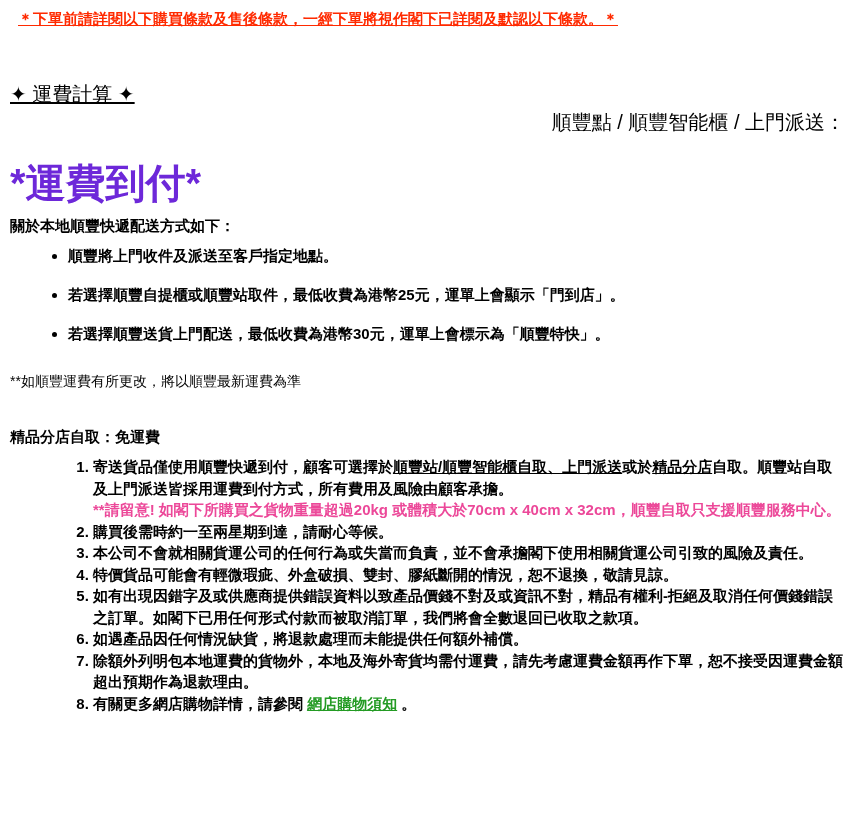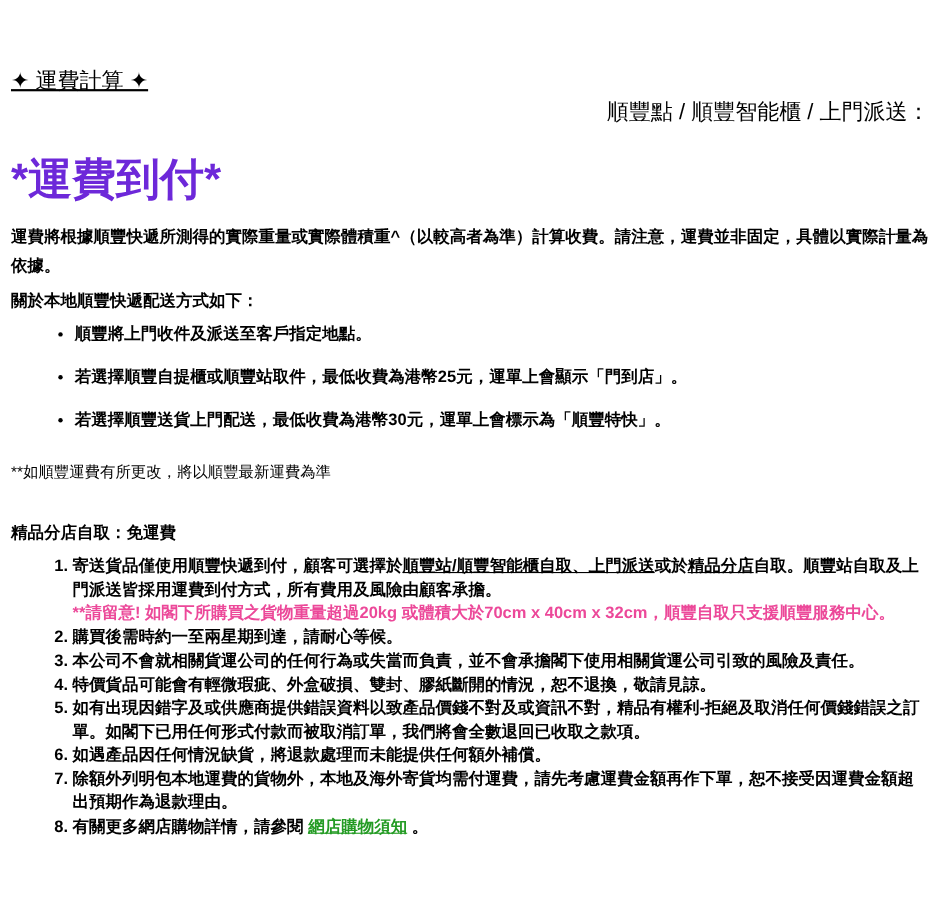--- a/index.html
+++ b/index.html
@@ -88,48 +88,49 @@
   }
   ol.terms {
     margin: 9px 0 0 0;
     padding: 0 0 0 56px;
     list-style: decimal outside;
   }
   ol.terms li {
     font-size: 15px;
     line-height: 21.5px;
     font-weight: 700;
+    margin-left: 27px;
   }
   ol.terms li .u {
     text-decoration: underline;
   }
   ol.terms li .warn {
     color: #ec4899;
     font-weight: 700;
   }
   a.link {
     color: #249b24;
     text-decoration: underline;
     font-weight: 700;
     cursor: pointer;
   }
 </style>
 </head>
 <body>
 
 <div class="page">
 
+  <p class="notice">＊下單前請詳閱以下購買條款及售後條款，一經下單將視作閣下已詳閱及默認以下條款。＊</p>
 
   <h2 class="section-heading first">✦ 運費計算 ✦</h2>
 
   <h2 class="section-heading sub">順豐點 / 順豐智能櫃 / 上門派送：</h2>
 
   <div class="big-title">*運費到付*</div>
 
-  <p class="body-bold basis">運費將根據順豐快遞所測得的實際重量或實際體積重^（以較高者為準）計算收費。請注意，運費並非固定，具體以實際計量為依據。</p>
 
   <p class="body-bold intro">關於本地順豐快遞配送方式如下：</p>
 
   <ul class="bullets">
       <li>順豐將上門收件及派送至客戶指定地點。</li>
       <li>若選擇順豐自提櫃或順豐站取件，最低收費為港幣25元，運單上會顯示「門到店」。</li>
       <li>若選擇順豐送貨上門配送，最低收費為港幣30元，運單上會標示為「順豐特快」。</li>
     </ul>
 
   <p class="note">**如順豐運費有所更改，將以順豐最新運費為準</p>

